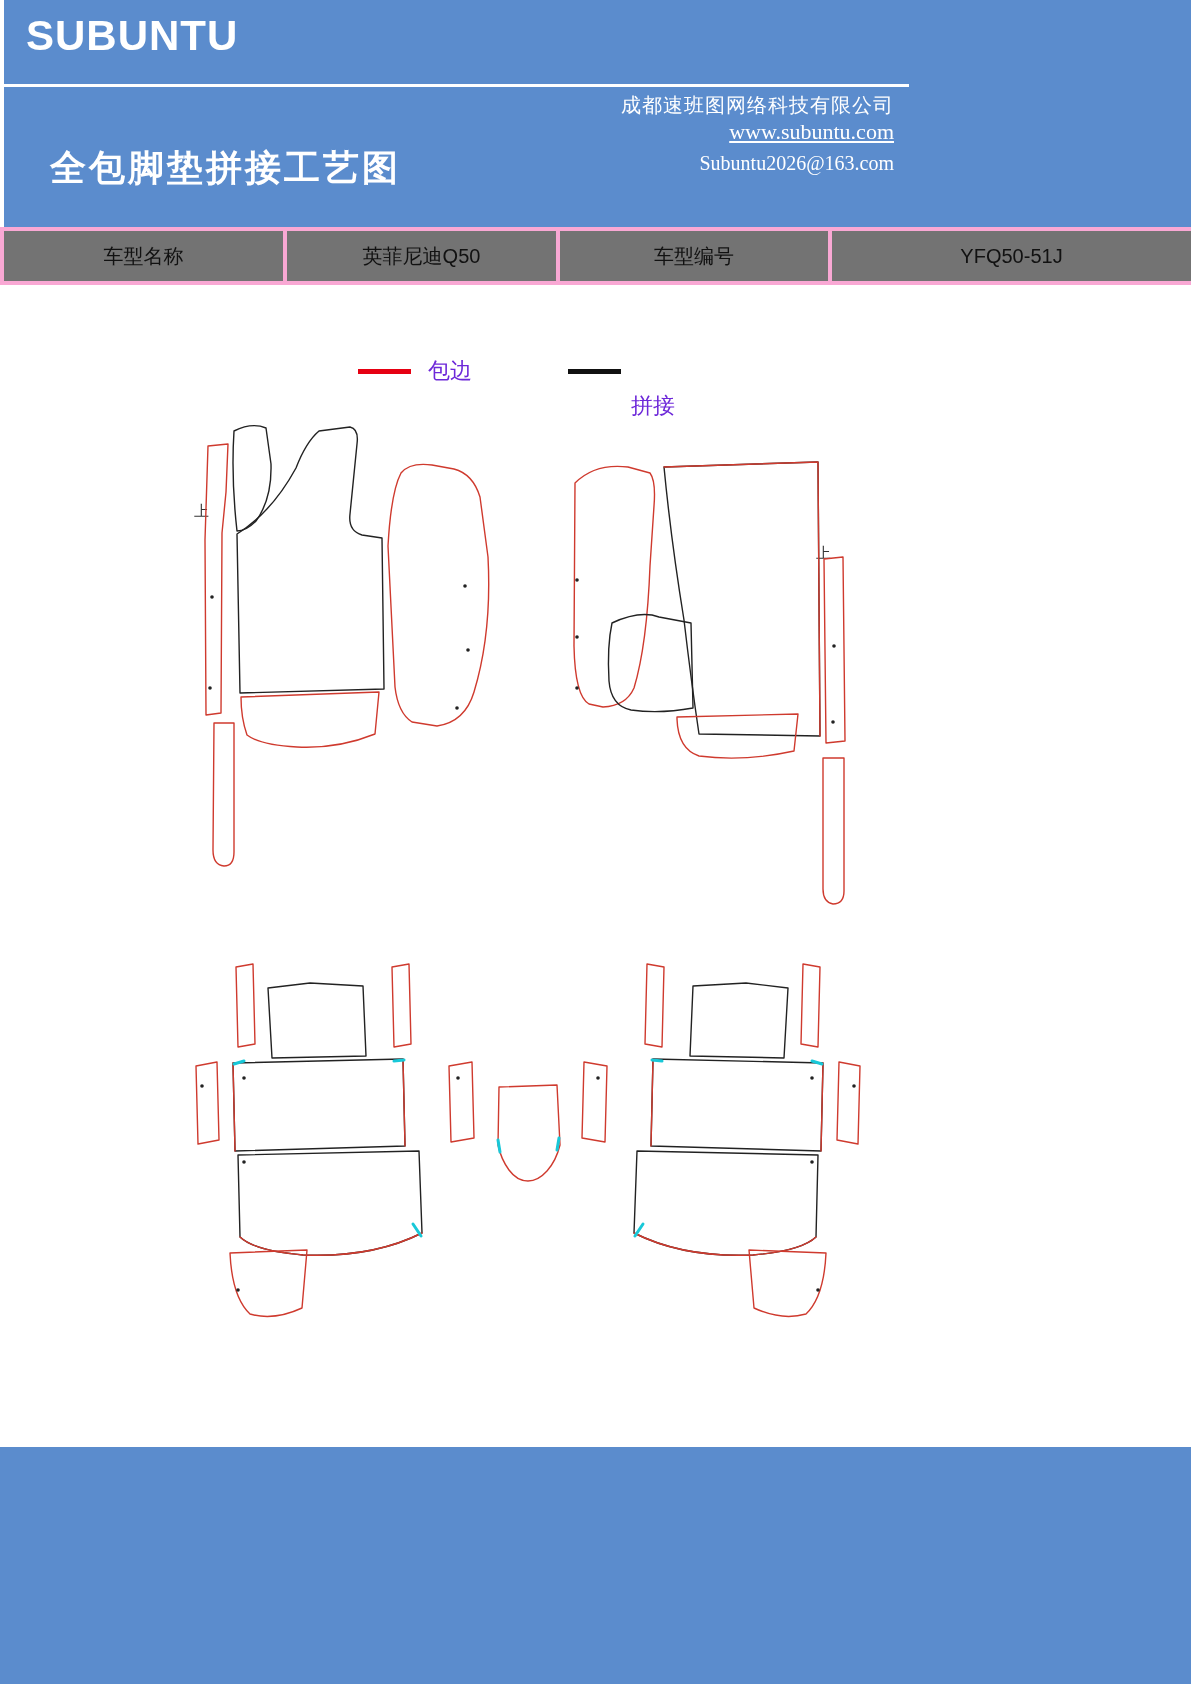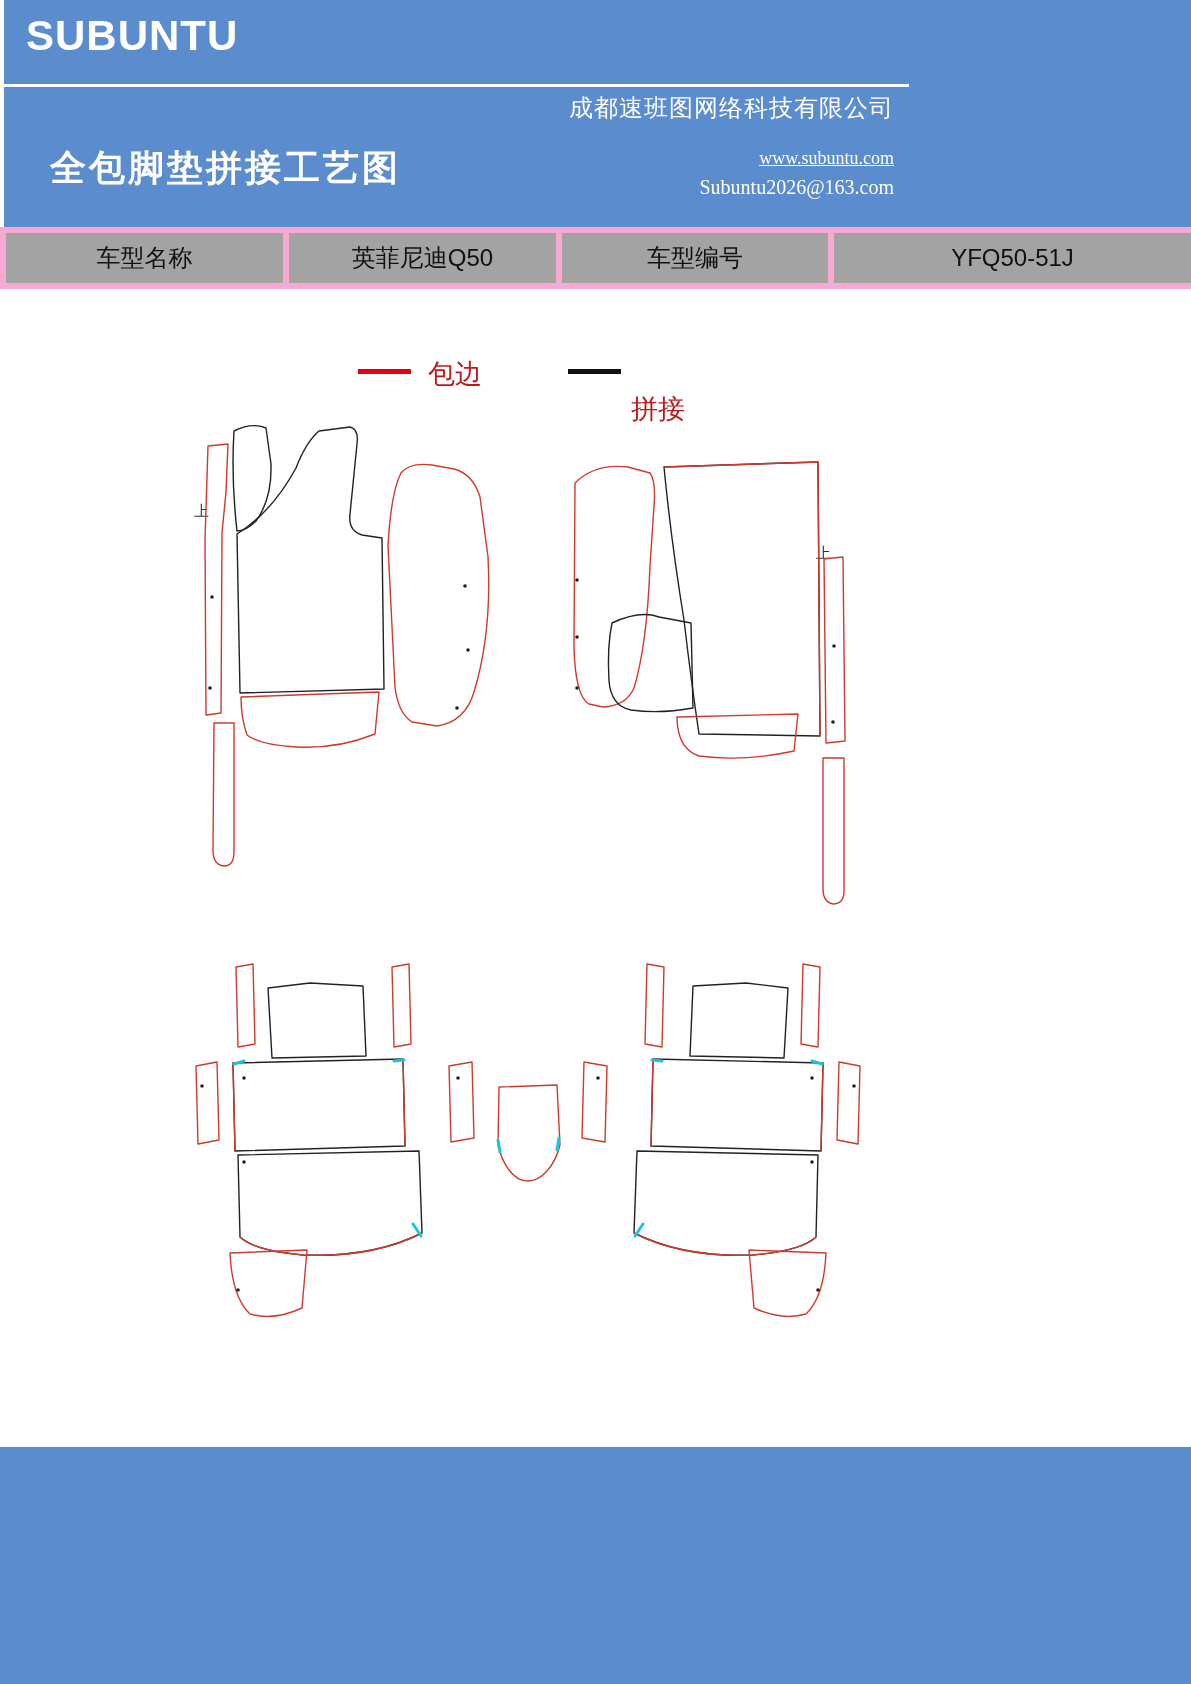--- a/index.html
+++ b/index.html
@@ -5,38 +5,38 @@
   html,body{margin:0;padding:0;background:#e9e9e9;}
   .page{position:relative;width:1191px;height:1684px;background:#ffffff;overflow:hidden;
         font-family:"Liberation Sans",sans-serif;margin:0 auto;}
 
   
   .topbar{position:absolute;left:4px;top:0;width:1191px;height:227px;background:#5b8ccd;color:#fff;}
   .logo{position:absolute;left:22px;top:12px;font-size:42px;font-weight:bold;letter-spacing:1px;}
   .rule{position:absolute;left:0;top:84px;width:905px;height:3px;background:#fff;}
   .title{position:absolute;left:30px;top:128px;margin:16px;font-size:36px;font-weight:600;letter-spacing:3px;}
   .hdr-right{position:absolute;right:301px;top:92px;text-align:right;font-family:"Liberation Serif",serif;}
-  .company{font-size:24px;margin-bottom:24px;letter-spacing:1px;}
-  .site{display:block;font-size:18px;text-decoration:underline;color:#fff;margin-bottom:7px;cursor:pointer;}
+  .company{font-size:20px;letter-spacing:1px;}
+  .site{display:block;font-size:22px;text-decoration:underline;color:#fff;margin-bottom:7px;cursor:pointer;}
   .email{font-size:20px;cursor:pointer;}
   .sopbox{position:absolute;left:905px;top:10px;width:190px;height:128px;background:#fff;
           display:flex;align-items:center;justify-content:center;}
   .sopbox span{color:#5b8ccd;font-size:68px;font-weight:bold;font-family:"DejaVu Sans Mono",monospace;letter-spacing:2px;}
 
   
   .meta{position:absolute;left:0;top:227px;width:1191px;border-collapse:collapse;table-layout:fixed;}
-  .meta td{border:6px solid #f9a8d4;height:48px;text-align:center;vertical-align:middle;
-           font-size:24px;color:#111;background:#a3a3a3;}
+  .meta td{border:4px solid #f9a8d4;height:48px;text-align:center;vertical-align:middle;
+           font-size:20px;color:#111;background:#737373;}
 
   
   .legend{position:absolute;left:0;top:356px;width:1191px;height:40px;}
   .bar{position:absolute;top:13px;width:53px;height:5px;}
   .bar.red{left:358px;background:#e60012;}
   .bar.black{left:568px;background:#111;}
-  .lbl{position:absolute;top:0;font-size:27px;color:#b91c1c;}
+  .lbl{position:absolute;top:0;font-size:22px;color:#6d28d9;}
   .lbl.edge{left:428px;}
   .lbl.seam{left:631px;margin-top:35px;}
 
   
   .drawing{position:absolute;left:0;top:340px;pointer-events:none;}
   .drawing path{fill:none;stroke-width:1.4;stroke-linejoin:round;stroke-linecap:round;}
   .drawing .r{stroke:#cf3a2e;}
   .drawing .k{stroke:#222;}
   .drawing .c{stroke:#18c8d8;stroke-width:3;}
   .drawing .dot{fill:#222;}

